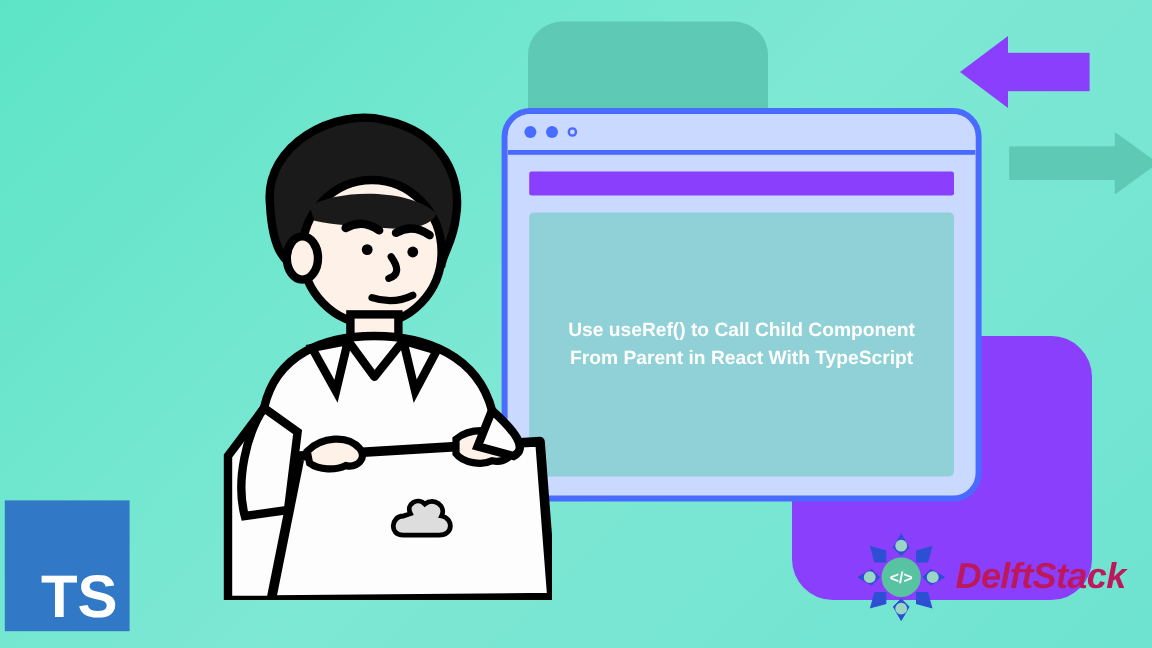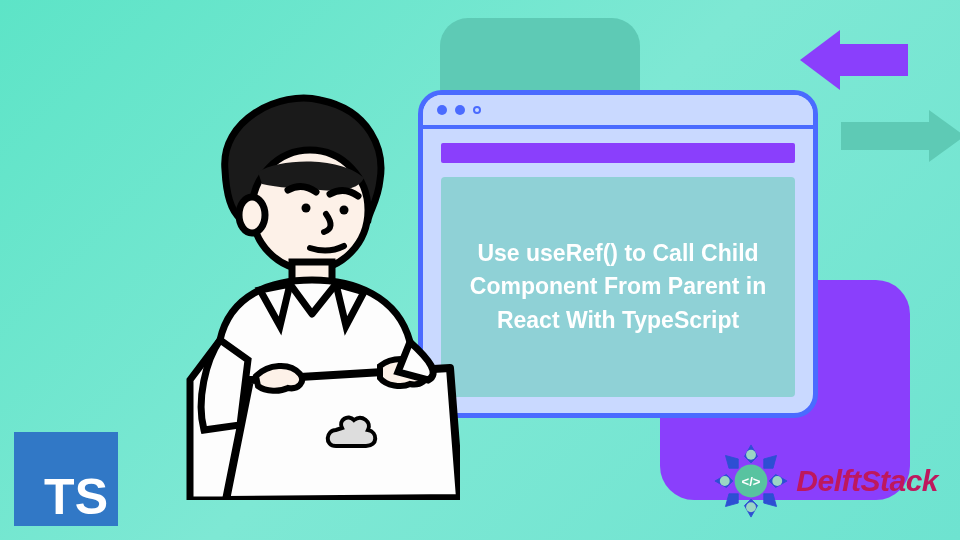--- a/index.html
+++ b/index.html
@@ -118,31 +118,31 @@
   .browser-body {
     padding: 14px 18px 18px 18px;
   }
   .title-card {
     background: rgba(94, 202, 181, 0.55);
     border-radius: 4px;
     padding: 40px 14px;
     text-align: center;
     color: #ffffff;
     font-weight: 700;
-    font-size: 23px;
+    font-size: 16px;
     line-height: 1.45;
     min-height: 220px;
     display: flex; align-items: center; justify-content: center;
   }
 
   
   .ts-badge {
     position: absolute;
-    left: 14px; bottom: 14px;
-    width: 104px; height: 94px;
+    left: 4px; bottom: 14px;
+    width: 104px; height: 109px;
     background: #3178c6;
     display: flex; align-items: flex-end; justify-content: flex-end;
     padding: 6px 10px 4px 6px;
   }
   .ts-text {
     color: #ffffff;
     font-weight: 700;
     font-size: 50px;
     font-family: "Segoe UI", Arial, sans-serif;
     line-height: 1;

